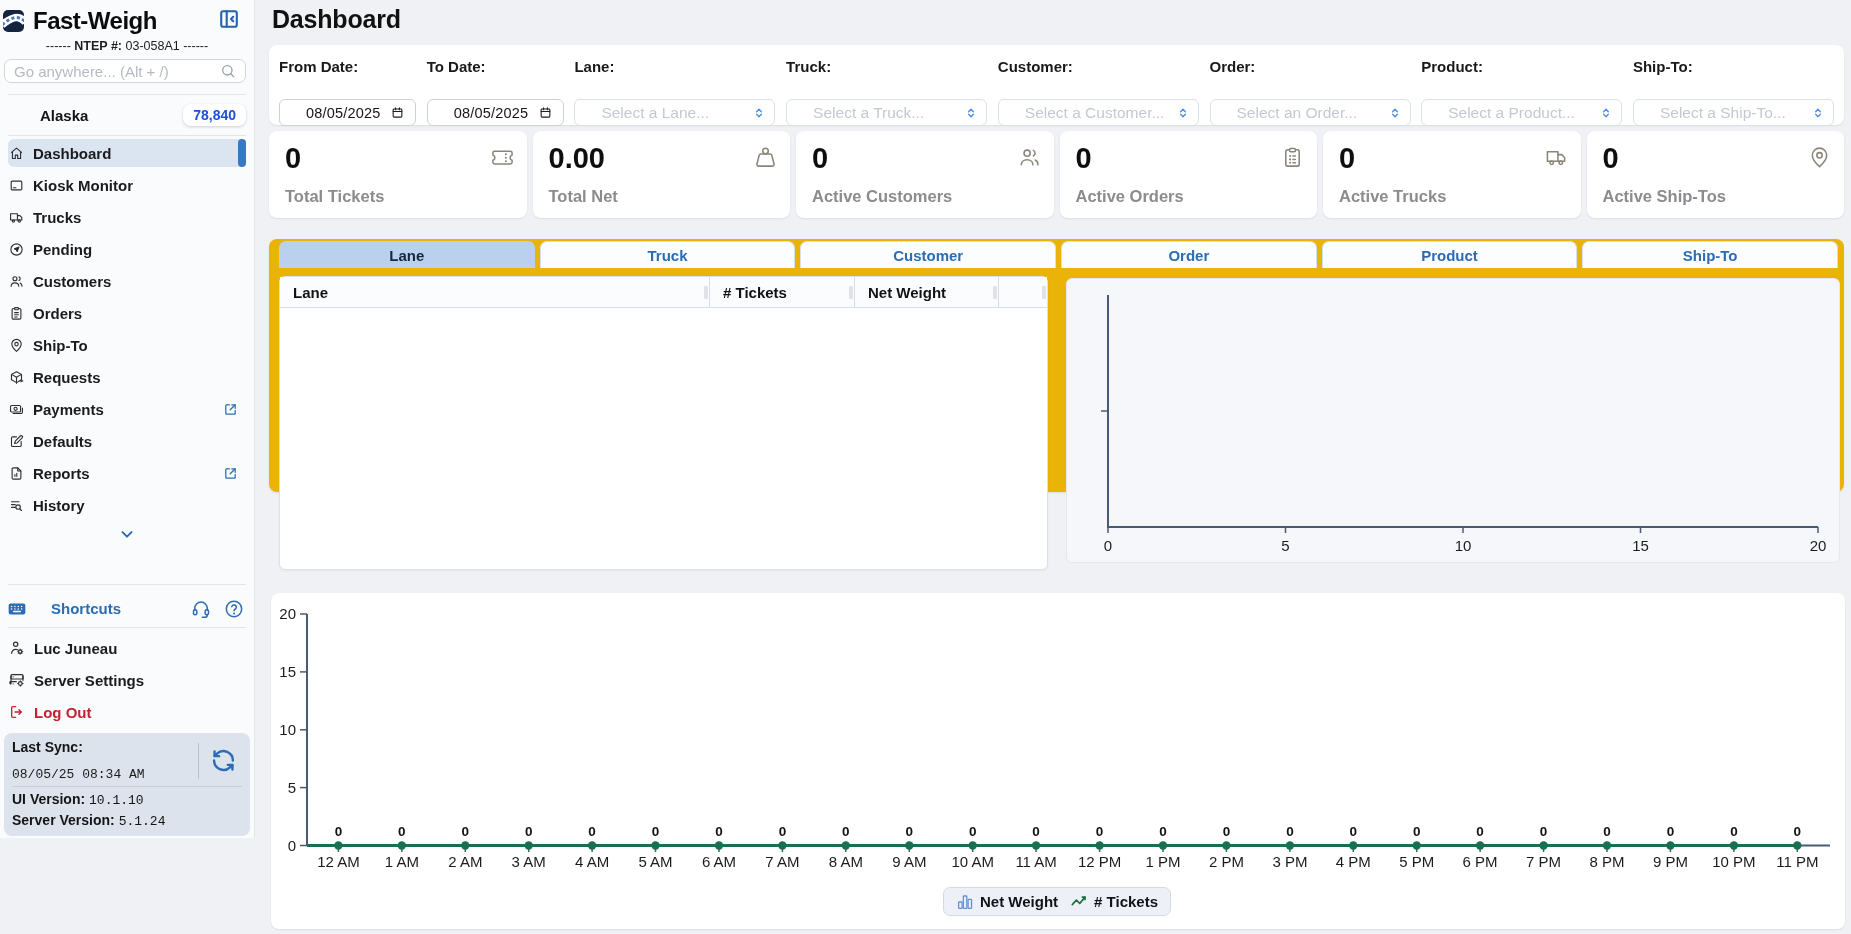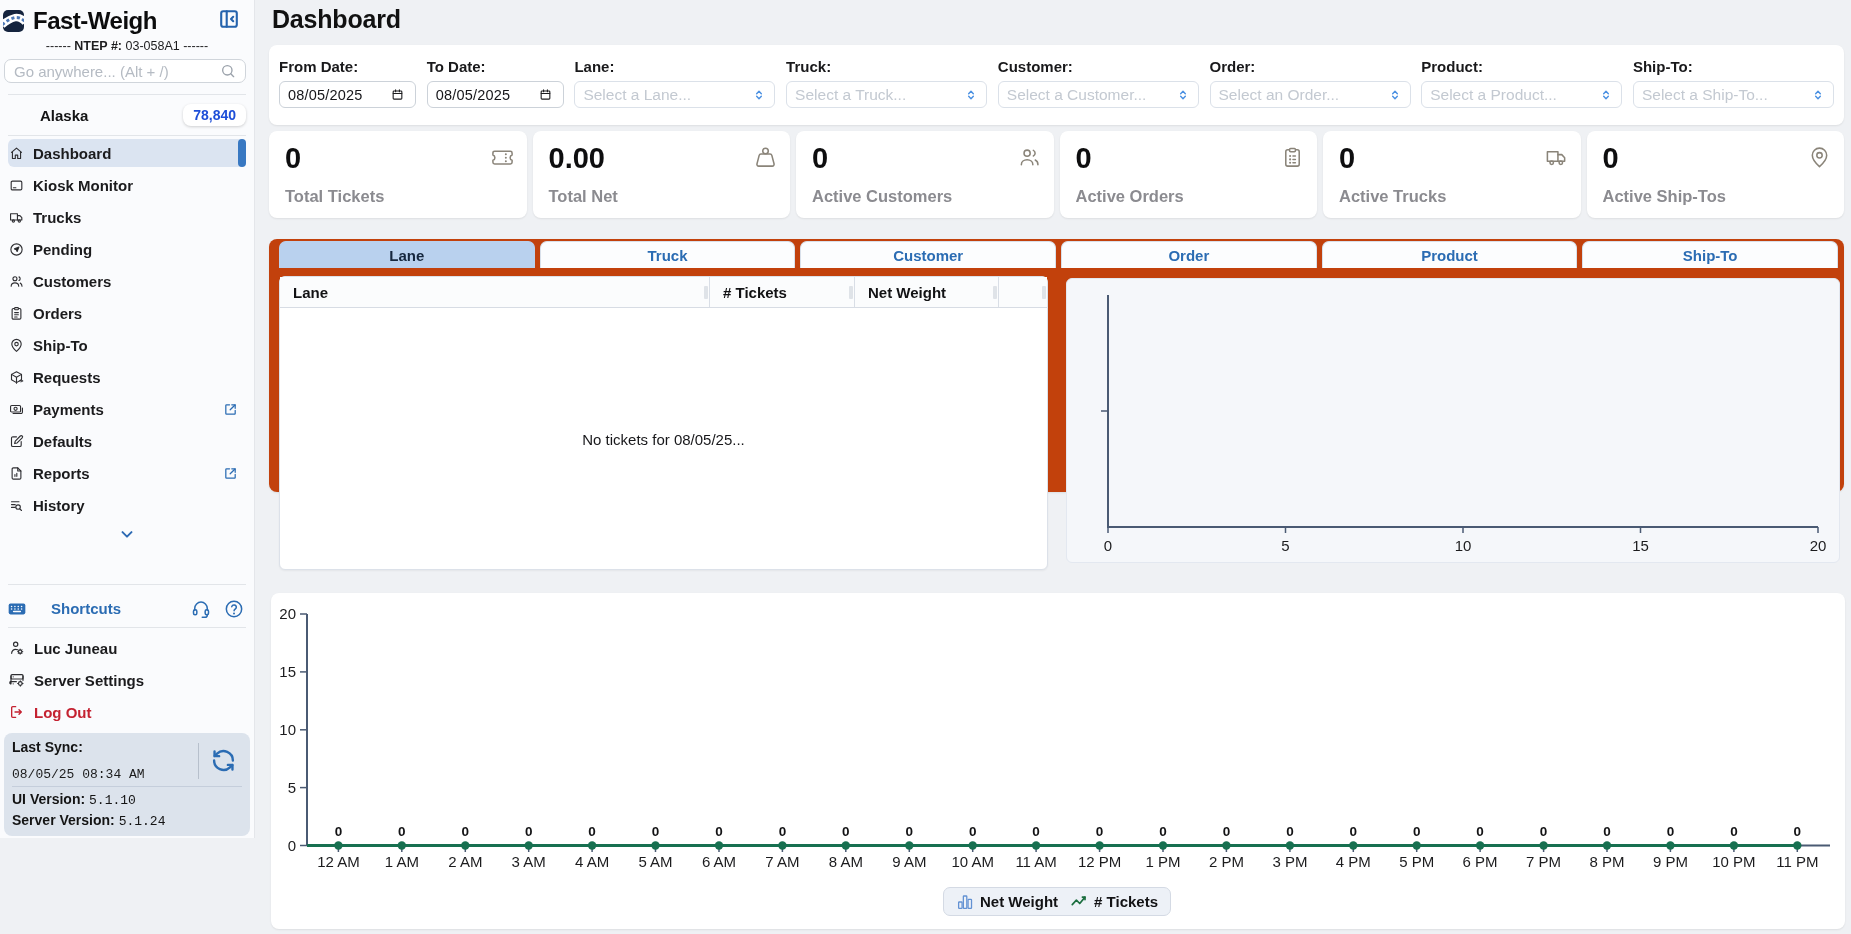--- a/index.html
+++ b/index.html
@@ -34,31 +34,31 @@
 .sync .t1 { font-size:14px; font-weight:bold; color:#141414; }
 .sync .t2 { font-family:"Liberation Mono",monospace; font-size:13px; color:#1b1b1b; margin-top:12px; }
 .syncdiv { width:1px; height:36px; background:#b7c0cc; margin:0 12px 0 4px; }
 .vrow { font-size:14px; color:#141414; margin-top:4px; }
 .vrow b { font-weight:bold; }
 .vrow span { font-family:"Liberation Mono",monospace; font-size:13px; }
 .main { position:absolute; left:256px; top:0; width:1595px; height:934px; }
 .h1 { position:absolute; left:16px; top:5px; font-size:25px; font-weight:800; color:#111; letter-spacing:-0.2px; }
 .fcard { position:absolute; left:13px; top:45px; width:1575px; height:80px; background:#fff; border-radius:8px; box-shadow:0 1px 2px rgba(0,0,0,.08); display:flex; justify-content:space-between; padding:13px 10px 0 10px; }
 .flab { font-size:15px; font-weight:bold; color:#19191b; line-height:18px; }
-.finput,.fselect { margin-top:5px; height:27px; border:1px solid #ccd2d9; border-radius:6px; background:#fff; display:flex; align-items:center; padding:0 8px 0 8px; }
+.finput,.fselect { margin-top:23px; height:27px; border:1px solid #ccd2d9; border-radius:6px; background:#fff; display:flex; align-items:center; padding:0 8px 0 26px; }
 .fselect { border-color:#dbe1e9; }
 .ftext { font-size:14.5px; color:#16161a; letter-spacing:0.2px; }
 .fph { font-size:15.5px; color:#c3c9d1; }
 .stats { position:absolute; left:13px; top:131px; width:1575px; height:87px; display:flex; gap:6px; }
 .scard { flex:1; background:#fff; border-radius:8px; box-shadow:0 1px 2px rgba(0,0,0,.08); padding:12px 13px 0 16px; }
 .srow { display:flex; align-items:flex-start; }
 .srow svg { margin-left:auto; margin-top:3px; }
 .snum { font-size:29px; font-weight:bold; color:#0e0e0f; line-height:30px; }
 .slab { font-size:16.5px; font-weight:bold; color:#8b8b90; margin-top:14px; }
-.tabcard { position:absolute; left:13px; top:239px; width:1575px; height:253px; background:#c2410c; border-radius:8px; box-shadow:0 1px 2px rgba(0,0,0,.08); }
+.tabcard { position:absolute; left:13px; top:239px; width:1575px; height:253px; background:#eab308; border-radius:8px; box-shadow:0 1px 2px rgba(0,0,0,.08); }
 .tabs { position:absolute; left:10px; top:2px; right:6px; display:flex; gap:5px; }
 .tab { flex:1; height:27px; line-height:27px; text-align:center; font-size:15px; font-weight:600; color:#2b6cb3; background:#fcfdfe; border:1px solid #d9e0ea; border-bottom:none; border-radius:7px 7px 0 0; }
 .tab.active { background:#b9d1ee; color:#16273e; border-color:#b9d1ee; }
 .tpanel { position:absolute; left:10px; top:37px; width:769px; height:294px; background:#fff; border:1px solid #dce1e9; border-radius:6px; box-shadow:0 1px 2px rgba(0,0,0,.05); }
 .thead { display:flex; height:31px; border-bottom:1px solid #d7dce4; }
 .th { border-right:1px solid #d9dee6; display:flex; align-items:center; padding-left:13px; font-size:15px; font-weight:bold; color:#121214; background:#fbfcfd; position:relative; }
 .th .rh { position:absolute; right:1px; top:9px; width:4px; height:13px; background:#dfe3e8; border-radius:1px; }
 .tbody { display:flex; align-items:center; justify-content:center; height:262px; font-size:15px; color:#17171a; }
 .cpanel { position:absolute; left:797px; top:39px; width:774px; height:285px; background:#f5f7fa; border:1px solid #e3e8f0; border-radius:6px; overflow:hidden; }
 .axt { font-size:15px; fill:#1c1c1e; font-family:"Liberation Sans",sans-serif; }
@@ -271,21 +271,21 @@
           </div>
         <div class="syncdiv"></div>
         <svg width="25" height="25" viewBox="0 0 24 24" fill="none" stroke="#2b6cb3" stroke-width="2.3" stroke-linecap="round" stroke-linejoin="round" style="margin-right:6px">
             <path d="M21 12a9 9 0 0 0-15.2-6.5L3.6 7.6"></path>
             <path d="M3.4 3.4v4.4h4.4"></path>
             <path d="M3 12a9 9 0 0 0 15.2 6.5l2.2-2.1"></path>
             <path d="M20.6 20.6v-4.4h-4.4"></path>
           </svg>
       </div>
       <div style="border-top:1px solid #c5cedb; margin-top:4px"></div>
-        <div class="vrow" style="margin-top:4px"><b>UI Version:</b> <span>5.1.10</span></div>
+        <div class="vrow" style="margin-top:4px"><b>UI Version:</b> <span>10.1.10</span></div>
       <div class="vrow" style="margin-top:4px"><b>Server Version:</b> <span>5.1.24</span></div>
     </div>
   </div>
 </div>
 <div class="main">
   <div class="h1">Dashboard</div>
   <div class="fcard">
       <div class="fg" style="width:137px">
         <div class="flab">From Date:</div>
 <div class="finput">
@@ -446,21 +446,20 @@
       </div>
     <div class="tpanel">
       <div class="thead">
         <div class="th" style="width:430px">Lane<span class="rh"></span></div>
         <div class="th" style="width:145px"># Tickets<span class="rh"></span></div>
         <div class="th" style="width:144px">Net Weight<span class="rh"></span></div>
         <div class="th" style="flex:1; border-right:none">
             <span class="rh"></span>
           </div>
       </div>
-      <div class="tbody">No tickets for 08/05/25...</div>
     </div>
     <div class="cpanel">
         <svg width="774" height="285" style="display:block">
 <line x1="41" y1="16" x2="41" y2="248" stroke="#4a5a73" stroke-width="2"></line>
 <line x1="40" y1="248" x2="751" y2="248" stroke="#4a5a73" stroke-width="2"></line>
 <line x1="34" y1="132" x2="41" y2="132" stroke="#4a5a73" stroke-width="1.5"></line>
 <line x1="41.0" y1="248" x2="41.0" y2="254" stroke="#4a5a73" stroke-width="1.5"></line>
           <text x="41.0" y="272" text-anchor="middle" class="axt">0</text>
           <line x1="218.5" y1="248" x2="218.5" y2="254" stroke="#4a5a73" stroke-width="1.5"></line>
           <text x="218.5" y="272" text-anchor="middle" class="axt">5</text>

